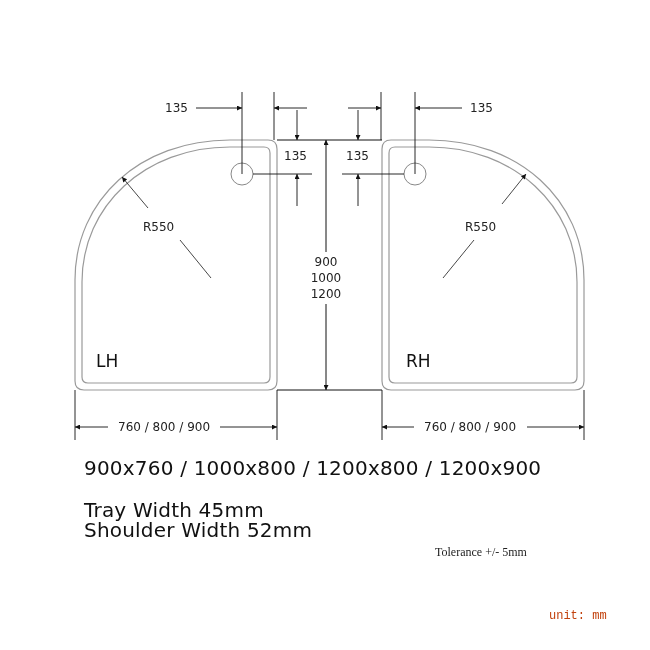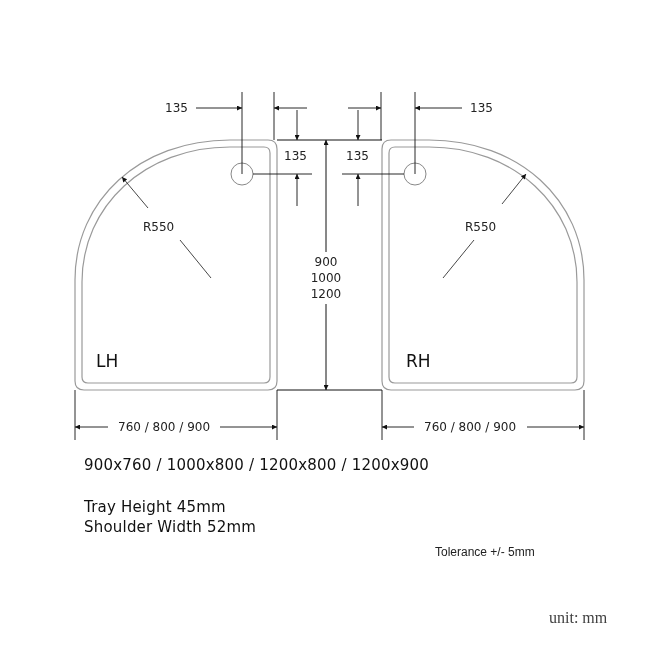--- a/index.html
+++ b/index.html
@@ -1,22 +1,22 @@
 <!DOCTYPE html>
 <html><head>
 <meta charset="utf-8">
 <style>
   html, body { margin:0; padding:0; background:#ffffff; }
   body { width:650px; height:650px; position:relative; overflow:hidden; font-family:"DejaVu Sans", sans-serif; color:#111; }
   svg.drawing { position:absolute; left:0; top:0; }
   .dimtxt { font-family:"DejaVu Sans", sans-serif; font-size:12px; fill:#222; }
   .lbl { font-family:"DejaVu Sans", sans-serif; font-size:17px; fill:#111; }
-  .spec { position:absolute; left:84px; font-family:"DejaVu Sans", sans-serif; font-size:15px; color:#111; white-space:nowrap; letter-spacing:0.2px; }
-  .tol { position:absolute; left:435px; top:545px; font-size:12px; color:#222; font-family:Liberation Sans, sans-serif; }
-  .unit { position:absolute; left:549px; top:609px; font-size:16px; color:#404040; font-family:Liberation Serif, serif; }
+  .spec { position:absolute; left:84px; font-family:"DejaVu Sans", sans-serif; font-size:20px; color:#111; white-space:nowrap; letter-spacing:0.2px; }
+  .tol { position:absolute; left:435px; top:545px; font-size:12px; color:#222; font-family:Liberation Serif, serif; }
+  .unit { position:absolute; left:549px; top:609px; font-size:12px; color:#c2410c; font-family:Liberation Mono, monospace; }
 </style>
 </head>
 <body>
 
 <svg class="drawing" width="650" height="650" viewBox="0 0 650 650">
   <defs>
     <marker id="arr" viewBox="0 0 10 10" refX="10" refY="5" markerWidth="9" markerHeight="5" orient="auto-start-reverse" markerUnits="userSpaceOnUse">
       <path d="M0,0 L10,5 L0,10 z" fill="#111"></path>
     </marker>
     <marker id="arrS" viewBox="0 0 10 10" refX="10" refY="5" markerWidth="14" markerHeight="5" orient="auto-start-reverse" markerUnits="userSpaceOnUse">
@@ -88,16 +88,16 @@
     <line x1="108" y1="427" x2="75" y2="427" stroke="#111" stroke-width="0.9" marker-end="url(#arrS)"></line>
     <line x1="220" y1="427" x2="277" y2="427" stroke="#111" stroke-width="0.9" marker-end="url(#arrS)"></line>
     <text class="dimtxt" x="118" y="431">760 / 800 / 900</text>
     <line x1="414" y1="427" x2="382" y2="427" stroke="#111" stroke-width="0.9" marker-end="url(#arrS)"></line>
     <line x1="527" y1="427" x2="584" y2="427" stroke="#111" stroke-width="0.9" marker-end="url(#arrS)"></line>
     <text class="dimtxt" x="424" y="431">760 / 800 / 900</text>
   </g>
 </svg>
 
 <div class="spec" style="top:456px;">900x760 / 1000x800 / 1200x800 / 1200x900</div>
-<div class="spec" style="top:498px;">Tray Height 45mm</div>
+<div class="spec" style="top:498px;">Tray Width 45mm</div>
 <div class="spec" style="top:518px;text-align:center;">Shoulder Width 52mm</div>
 <div class="tol">Tolerance +/- 5mm</div>
 <div class="unit">unit: mm</div>
 
 </body></html>

